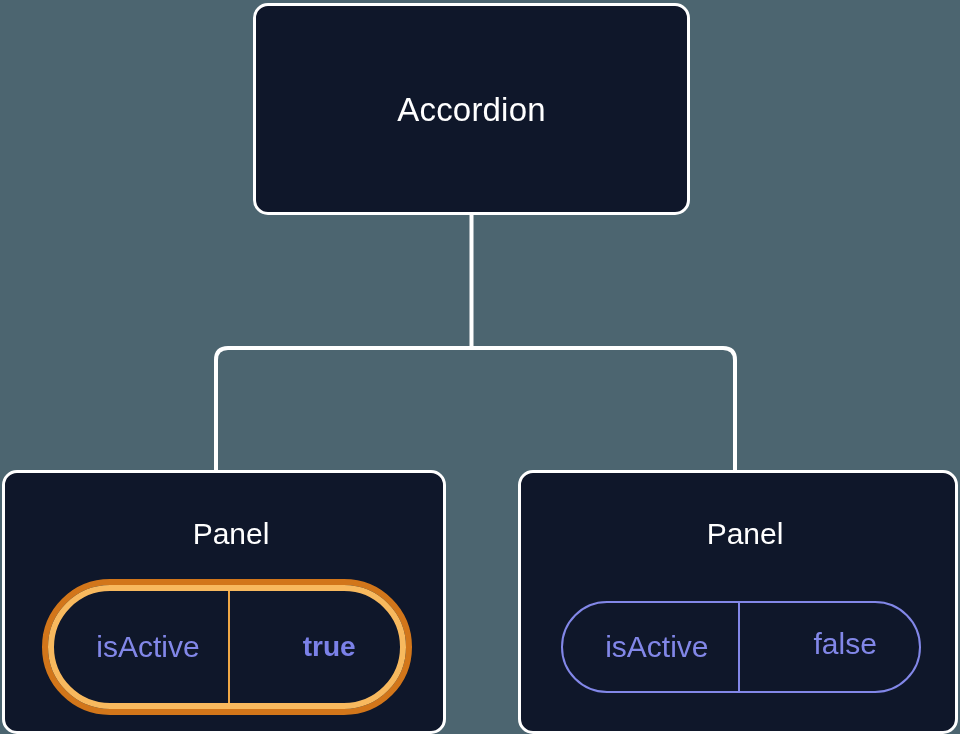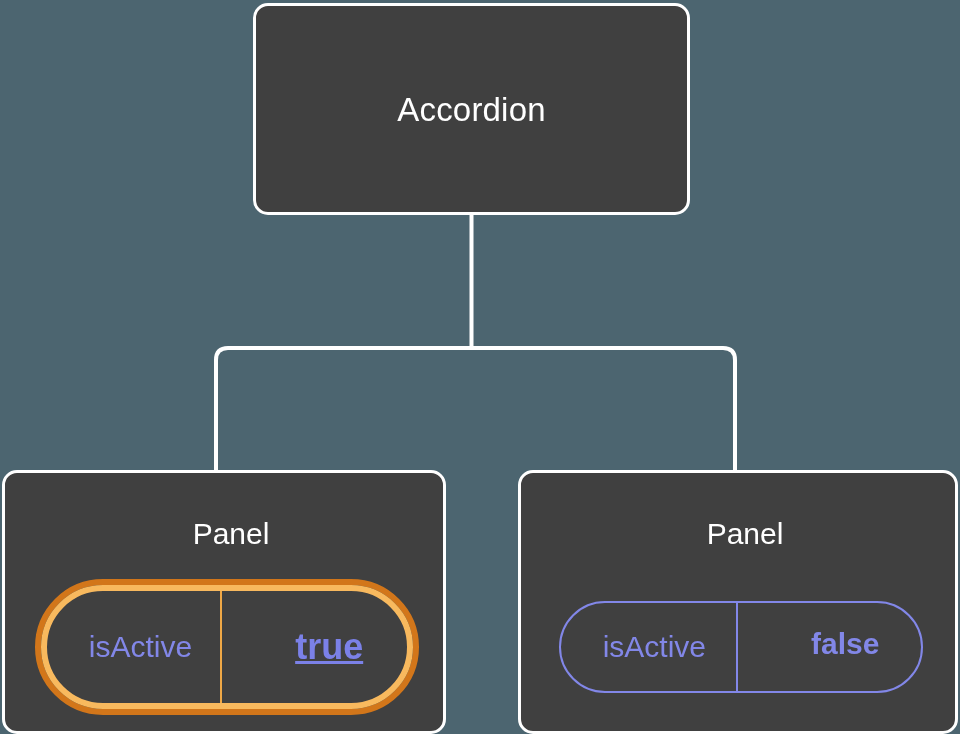--- a/index.html
+++ b/index.html
@@ -25,21 +25,21 @@
     left: 0;
     top: 0;
     width: 960px;
     height: 734px;
     pointer-events: none;
   }
 
   
   .node {
     position: absolute;
-    background: #404040;
+    background: #0f172a;
     border: 3px solid #ffffff;
     border-radius: 15px;
     box-sizing: border-box;
   }
   .node-root {
     left: 253px;
     top: 3px;
     width: 437px;
     height: 212px;
     display: flex;
@@ -110,21 +110,21 @@
   .pill-plain .pill-key {
     color: #8287e8;
     font-size: 30px;
     font-weight: 400;
     padding: 0 30px 0 42px;
     border-right: 2px solid #8287e8;
   }
   .pill-plain .pill-val {
     color: #8287e8;
     font-size: 30px;
-    font-weight: 700;
+    font-weight: 400;
     padding: 0 42px 6px 30px;
   }
 
   
   .pill-hl-outer {
     border: 6px solid #d2761a;
     border-radius: 999px;
     padding: 0;
     box-sizing: border-box;
   }
@@ -134,24 +134,23 @@
   }
   .pill-hl .pill-key {
     color: #8287e8;
     font-size: 30px;
     font-weight: 400;
     padding: 0 28px 0 42px;
     border-right: 2px solid #f0a846;
   }
   .pill-hl .pill-val {
     color: #7b81e8;
-    font-size: 36px;
+    font-size: 28px;
     font-weight: 700;
     padding: 0 44px 0 30px;
-    text-decoration: underline;
   }
 </style>
 </head>
 <body>
 
 <div id="stage">
 
   <svg id="connectors" viewBox="0 0 960 734" width="960" height="734" aria-hidden="true">
 
     <path d="M 471.5 215 L 471.5 348" fill="none" stroke="#ffffff" stroke-width="4" stroke-linecap="butt"></path>

